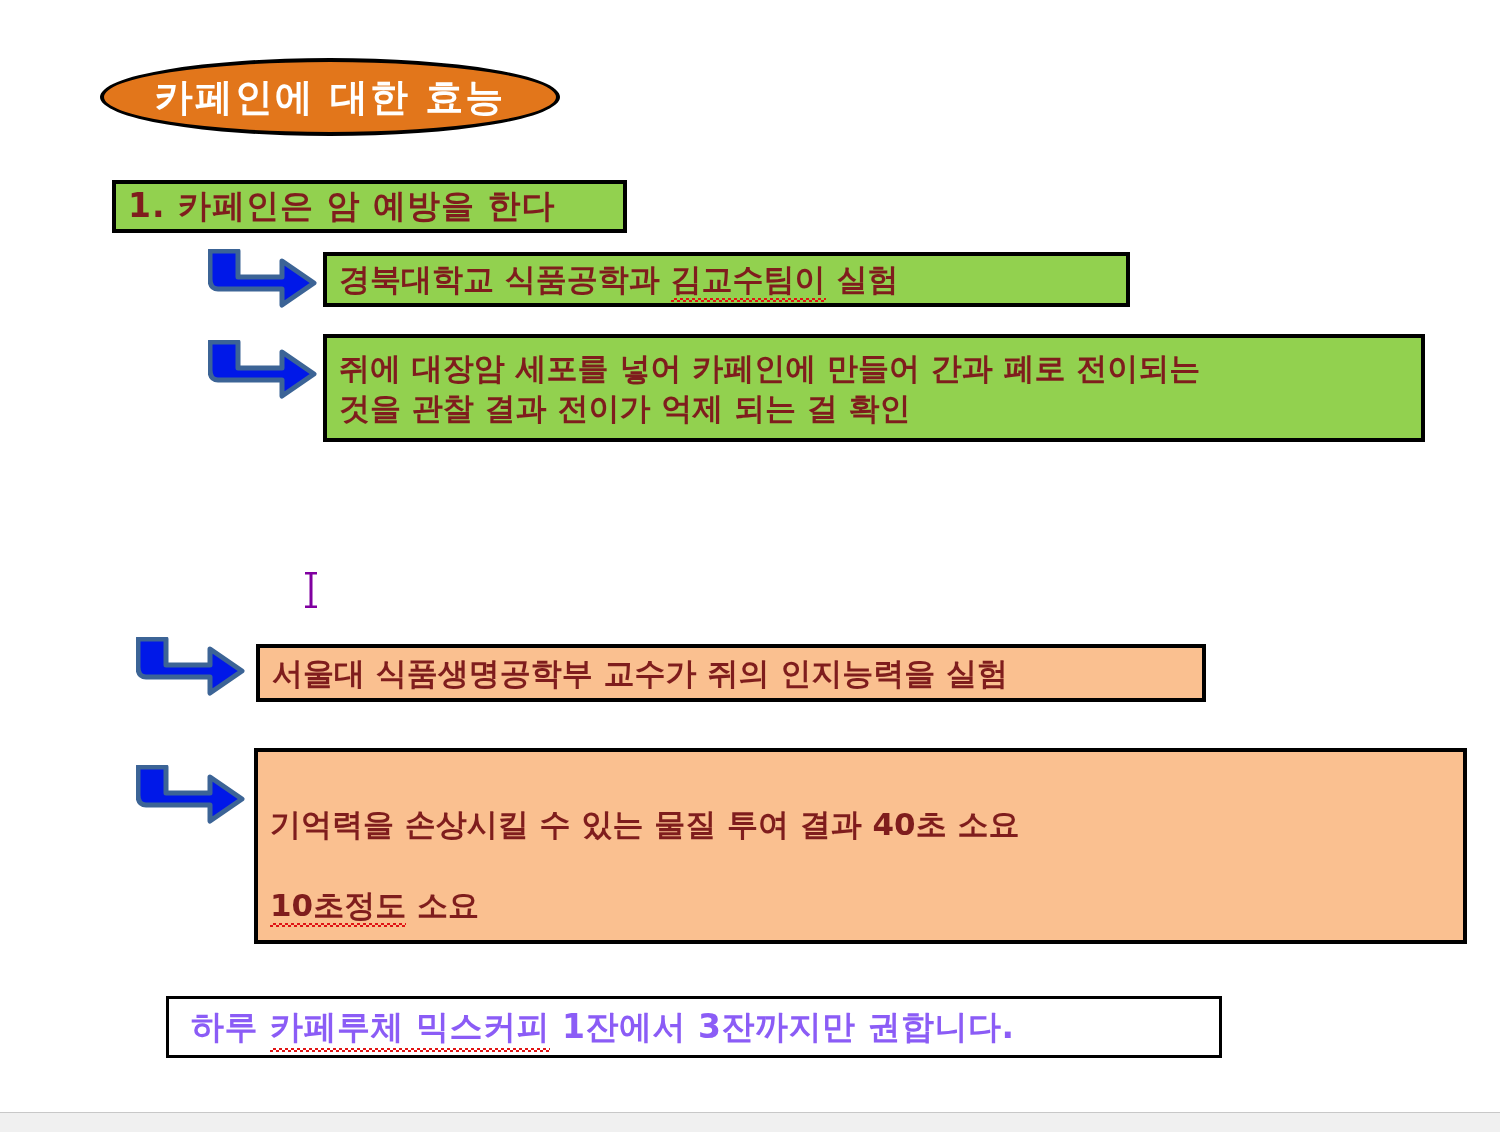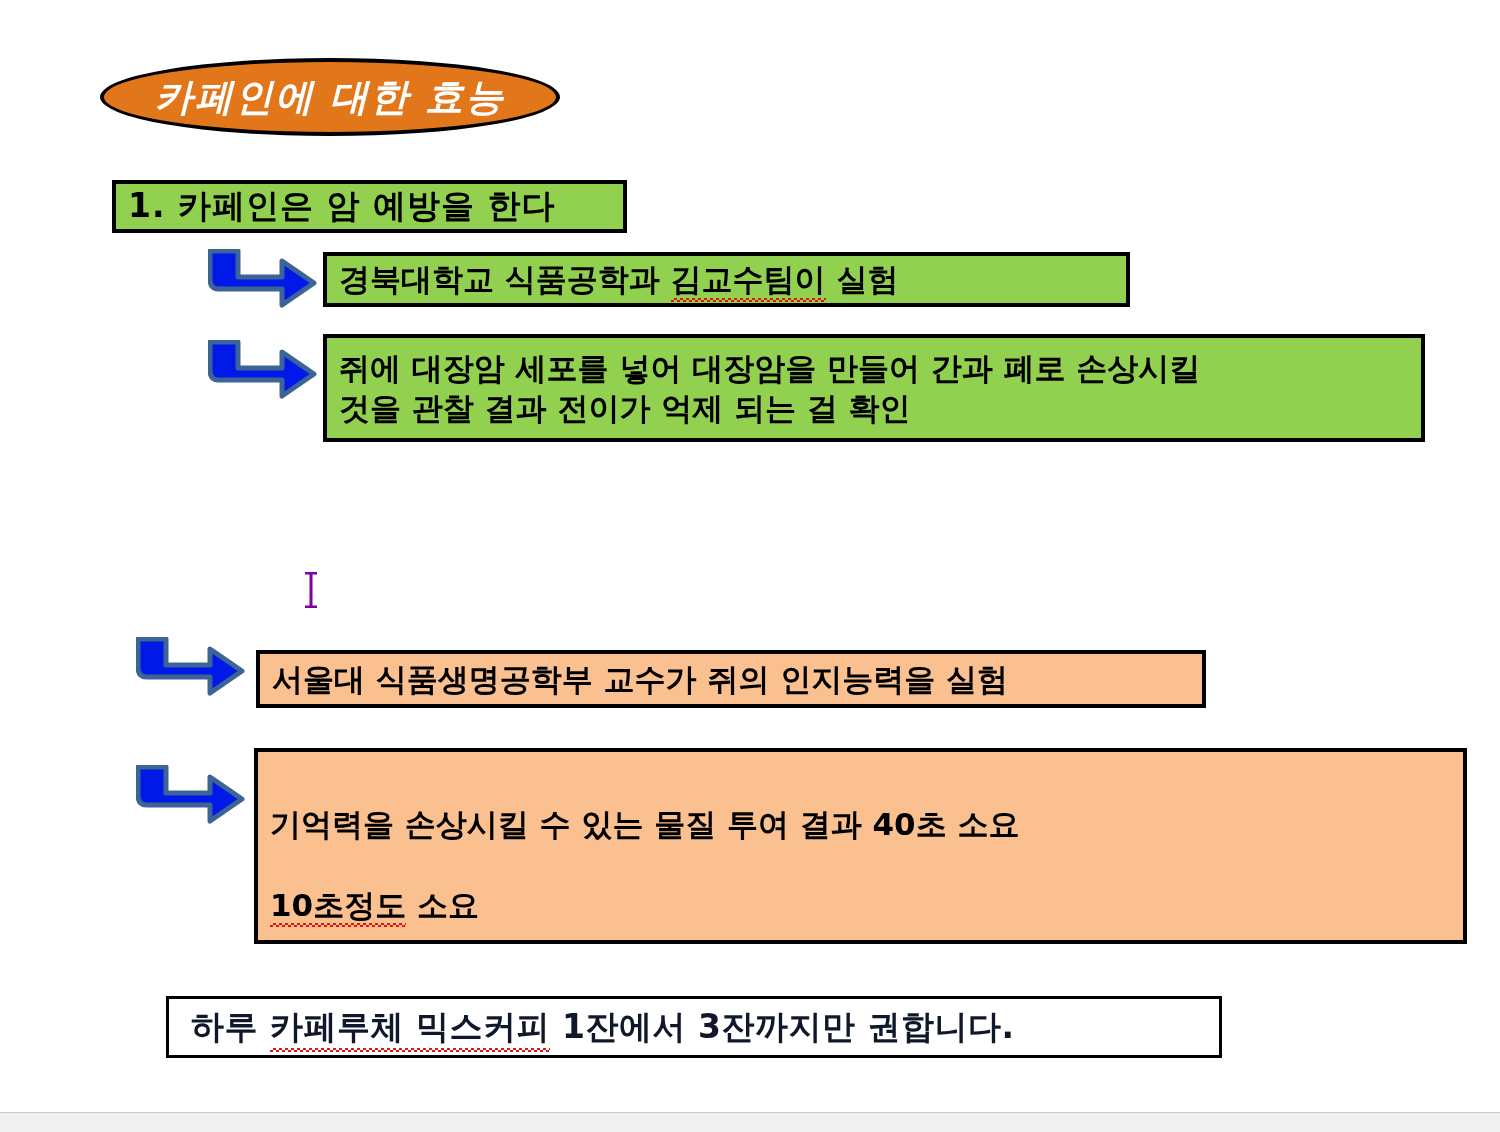--- a/index.html
+++ b/index.html
@@ -26,21 +26,20 @@
     top: 58px;
     width: 460px;
     height: 78px;
     background: #E2761B;
     border: 4px solid #000000;
     border-radius: 50% / 50%;
     box-sizing: border-box;
     display: flex;
     align-items: center;
     justify-content: center;
-    font-style: italic;
   }
   .title-pill .title-text {
     color: #FFFFFF;
     font-size: 38px;
     font-weight: bold;
     letter-spacing: 2px;
     white-space: nowrap;
     line-height: 1;
   }
 
@@ -48,33 +47,33 @@
   .box {
     position: absolute;
     box-sizing: border-box;
     border: 4px solid #000000;
     display: flex;
     align-items: center;
   }
   .box .box-text {
     font-size: 31px;
     font-weight: bold;
-    color: #000000;
+    color: #7f1d1d;
     line-height: 1.30;
     white-space: pre-line;
     padding: 2px 10px 2px 12px;
   }
   .green { background: #92D14F; }
   .peach { background: #FAC090; }
   .white-box { background: #FFFFFF; border-width: 3px; }
 
   .heading-box .box-text { font-size: 33px; letter-spacing: 1px; }
 
   .blue-text {
-    color: #0f172a;
+    color: #8b5cf6;
     font-size: 33px;
     font-weight: bold;
     letter-spacing: 0.5px;
     white-space: nowrap;
     padding-left: 22px;
   }
 
   
   .sq {
     position: relative;
@@ -142,38 +141,38 @@
     <span class="box-text"><span>경북대학교 식품공학과 </span><span class="sq">김교수팀이</span><span> 실험</span></span>
   </div>
 
   <span class="arrow" style="left:208px; top:340px;">
     <svg width="112" height="60" viewBox="0 0 112 60" xmlns="http://www.w3.org/2000/svg">
       <path d="M10 2 L30 2 L30 28 L74 28 L74 12 L106 34 L74 56 L74 40 L10 40 Q2 40 2 30 L2 2 Z" fill="#0018E8" stroke="#3C6496" stroke-width="5" stroke-linejoin="round"></path>
     </svg>
   </span>
 
   <div class="box green" style="left:323px; top:334px; width:1102px; height:108px;">
-    <span class="box-text">쥐에 대장암 세포를 넣어 대장암을 만들어 간과 폐로 손상시킬
+    <span class="box-text">쥐에 대장암 세포를 넣어 카페인에 만들어 간과 폐로 전이되는
 것을 관찰 결과 전이가 억제 되는 걸 확인</span>
   </div>
 
 
   <span class="caret">
     <svg width="16" height="36" viewBox="0 0 16 36" xmlns="http://www.w3.org/2000/svg">
       <path d="M2 1 H14 M8 1 V35 M2 35 H14" stroke="#8000A0" stroke-width="3" fill="none"></path>
     </svg>
   </span>
 
   <span class="arrow" style="left:136px; top:637px;">
     <svg width="112" height="60" viewBox="0 0 112 60" xmlns="http://www.w3.org/2000/svg">
       <path d="M10 2 L30 2 L30 28 L74 28 L74 12 L106 34 L74 56 L74 40 L10 40 Q2 40 2 30 L2 2 Z" fill="#0018E8" stroke="#3C6496" stroke-width="5" stroke-linejoin="round"></path>
     </svg>
   </span>
 
-  <div class="box peach" style="left:256px; top:644px; width:950px; height:58px;margin-top:6px;">
+  <div class="box peach" style="left:256px; top:644px; width:950px; height:58px;">
     <span class="box-text">서울대 식품생명공학부 교수가 쥐의 인지능력을 실험</span>
   </div>
 
   <span class="arrow" style="left:136px; top:765px;">
     <svg width="112" height="60" viewBox="0 0 112 60" xmlns="http://www.w3.org/2000/svg">
       <path d="M10 2 L30 2 L30 28 L74 28 L74 12 L106 34 L74 56 L74 40 L10 40 Q2 40 2 30 L2 2 Z" fill="#0018E8" stroke="#3C6496" stroke-width="5" stroke-linejoin="round"></path>
     </svg>
   </span>
 
   <div class="box peach" style="left:254px; top:748px; width:1213px; height:196px; align-items:flex-start;">

